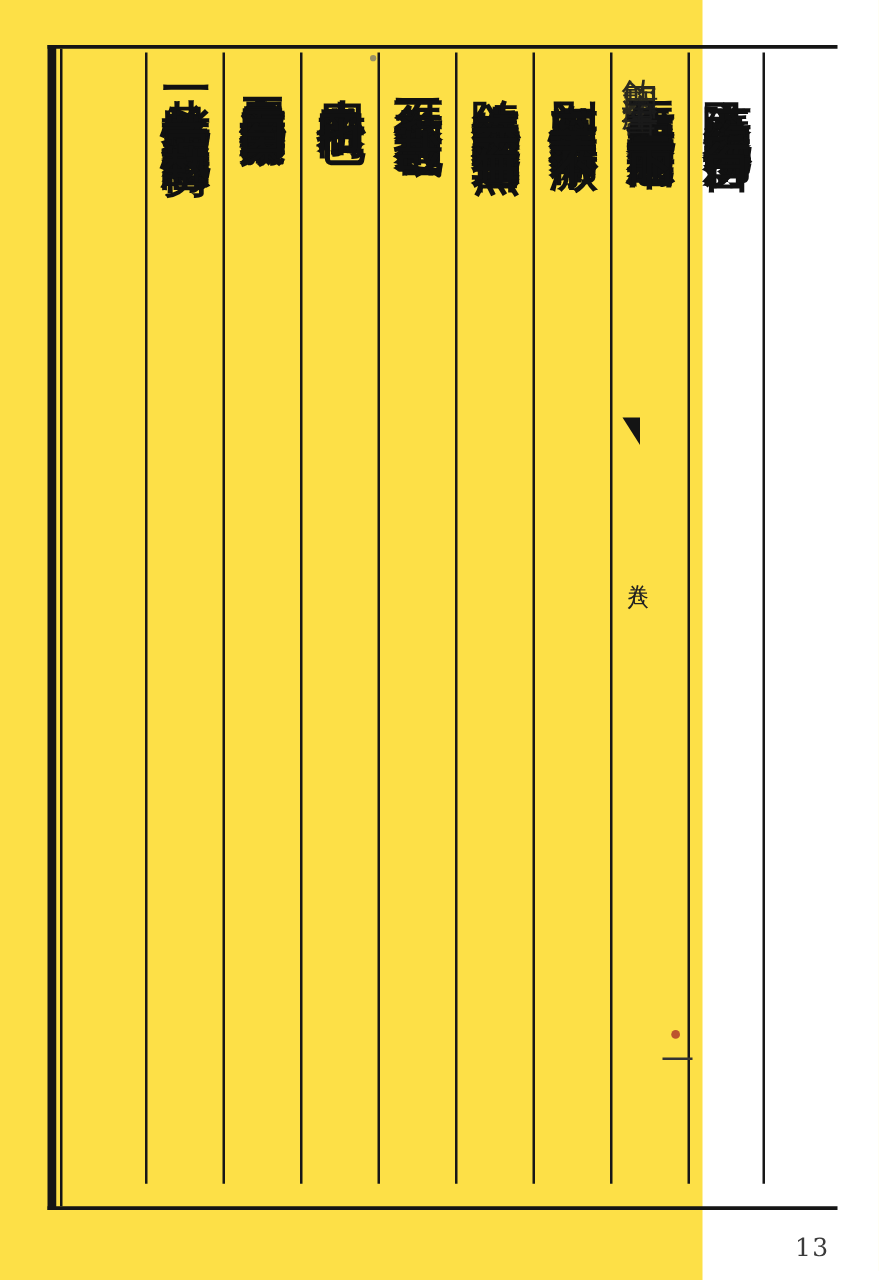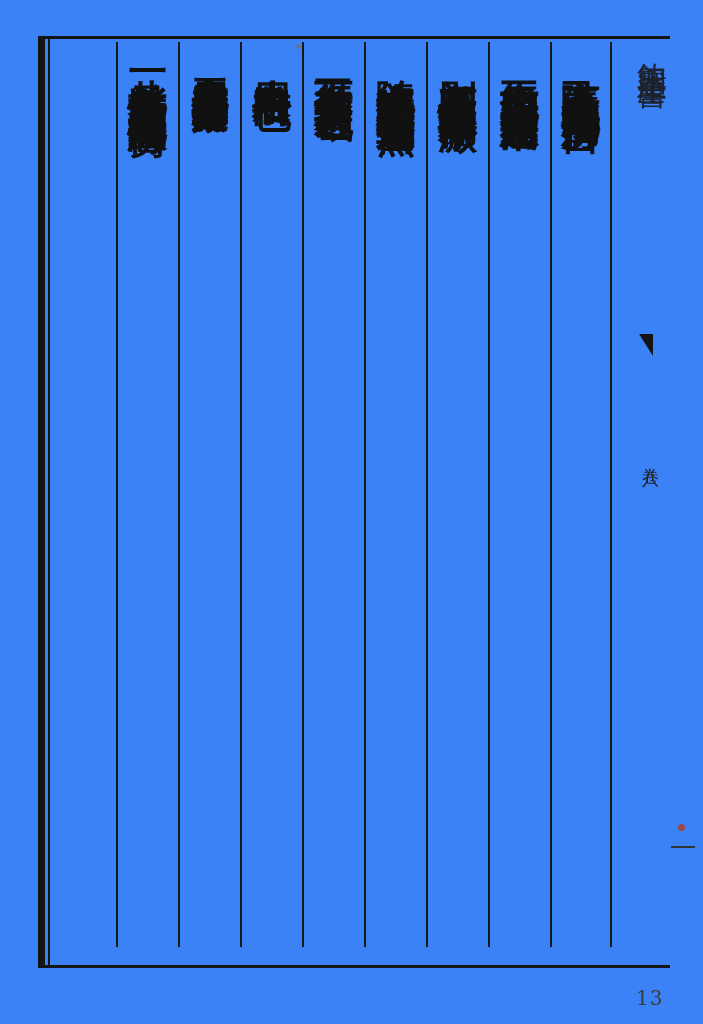--- a/index.html
+++ b/index.html
@@ -12,23 +12,23 @@
     height: 1024px;
     overflow: hidden;
     font-family: "DejaVu Serif", serif;
     position: relative;
   }
 
   
   .page {
     position: absolute;
     left: 0; top: 0;
-    width: 703px;
+    width: 562px;
     height: 1024px;
-    background: #3b82f6;
+    background: #fde047;
   }
 
   
   .block-frame {
     position: absolute;
     left: 38px;
     top: 36px;
     width: 632px;
     height: 932px;
     box-sizing: border-box;

